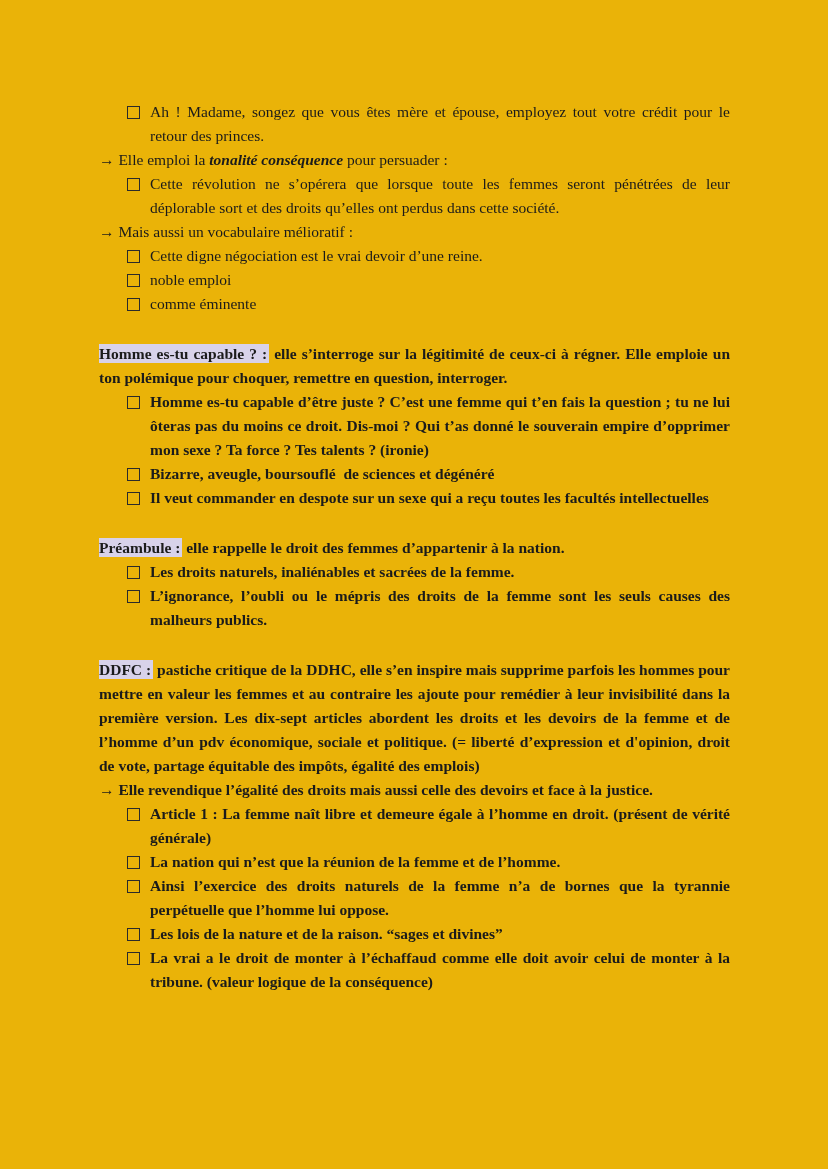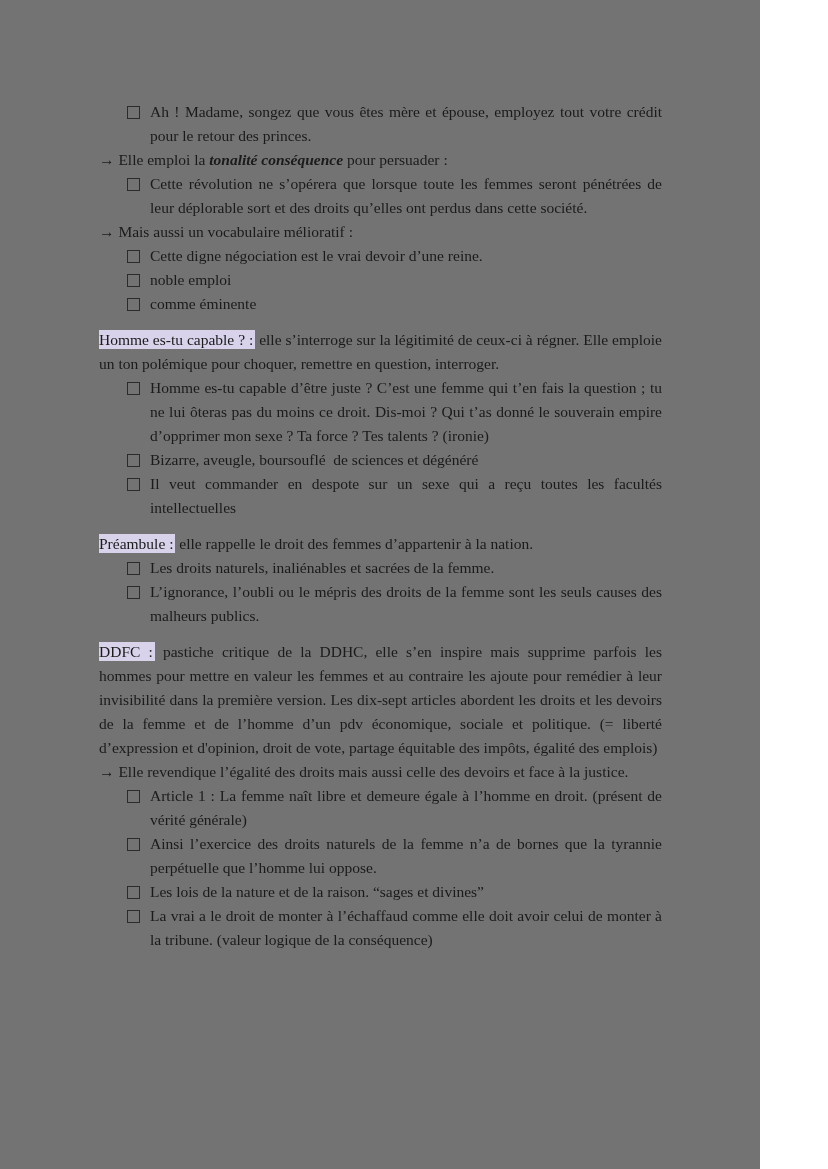--- a/index.html
+++ b/index.html
@@ -11,27 +11,27 @@
     width: 828px;
     height: 1169px;
     overflow: hidden;
     font-family: "Liberation Serif", "DejaVu Serif", serif;
     font-size: 15.5px;
     line-height: 24px;
     color: #1b1b1b;
   }
   .page {
     box-sizing: border-box;
-    width: 760px;
+    width: 828px;
     height: 1169px;
     padding: 100px 98px 40px 99px;
-    background: #737373;
+    background: #eab308;
   }
   .section-group { margin: 0; }
-  .section-group + .section-group { margin-top: 12px; }
+  .section-group + .section-group { margin-top: 26px; font-weight: bold; }
   .para {
     margin: 0;
     text-align: justify;
   }
   .bullet-item {
     position: relative;
     padding-left: 51px;
     text-align: justify;
   }
   .checkbox {
@@ -77,17 +77,18 @@
     </section>
     <section class="section-group">
       <p class="para intro"><span class="highlight">Préambule :</span> elle rappelle le droit des femmes d’appartenir à la nation.</p>
       <div class="bullet-item"><span class="checkbox"></span><span class="bullet-text">Les droits naturels, inaliénables et sacrées de la femme.</span></div>
       <div class="bullet-item"><span class="checkbox"></span><span class="bullet-text">L’ignorance, l’oubli ou le mépris des droits de la femme sont les seuls causes des malheurs publics.</span></div>
     </section>
     <section class="section-group">
       <p class="para intro"><span class="highlight">DDFC :</span> pastiche critique de la DDHC, elle s’en inspire mais supprime parfois les hommes pour mettre en valeur les femmes et au contraire les ajoute pour remédier à leur invisibilité dans la première version. Les dix-sept articles abordent les droits et les devoirs de la femme et de l’homme d’un pdv économique, sociale et politique. (= liberté d’expression et d'opinion, droit de vote, partage équitable des impôts, égalité des emplois)</p>
       <p class="para arrow-line"><span class="arrow">→ </span><span>Elle revendique l’égalité des droits mais aussi celle des devoirs et face à la justice.</span></p>
       <div class="bullet-item"><span class="checkbox"></span><span class="bullet-text">Article 1 : La femme naît libre et demeure égale à l’homme en droit. (présent de vérité générale)</span></div>
+      <div class="bullet-item"><span class="checkbox"></span><span class="bullet-text">La nation qui n’est que la réunion de la femme et de l’homme.</span></div>
       <div class="bullet-item"><span class="checkbox"></span><span class="bullet-text">Ainsi l’exercice des droits naturels de la femme n’a de bornes que la tyrannie perpétuelle que l’homme lui oppose.</span></div>
       <div class="bullet-item"><span class="checkbox"></span><span class="bullet-text">Les lois de la nature et de la raison. “sages et divines”</span></div>
       <div class="bullet-item"><span class="checkbox"></span><span class="bullet-text">La vrai a le droit de monter à l’échaffaud comme elle doit avoir celui de monter à la tribune. (valeur logique de la conséquence)</span></div>
     </section>
   </div>
 
 </body></html>

